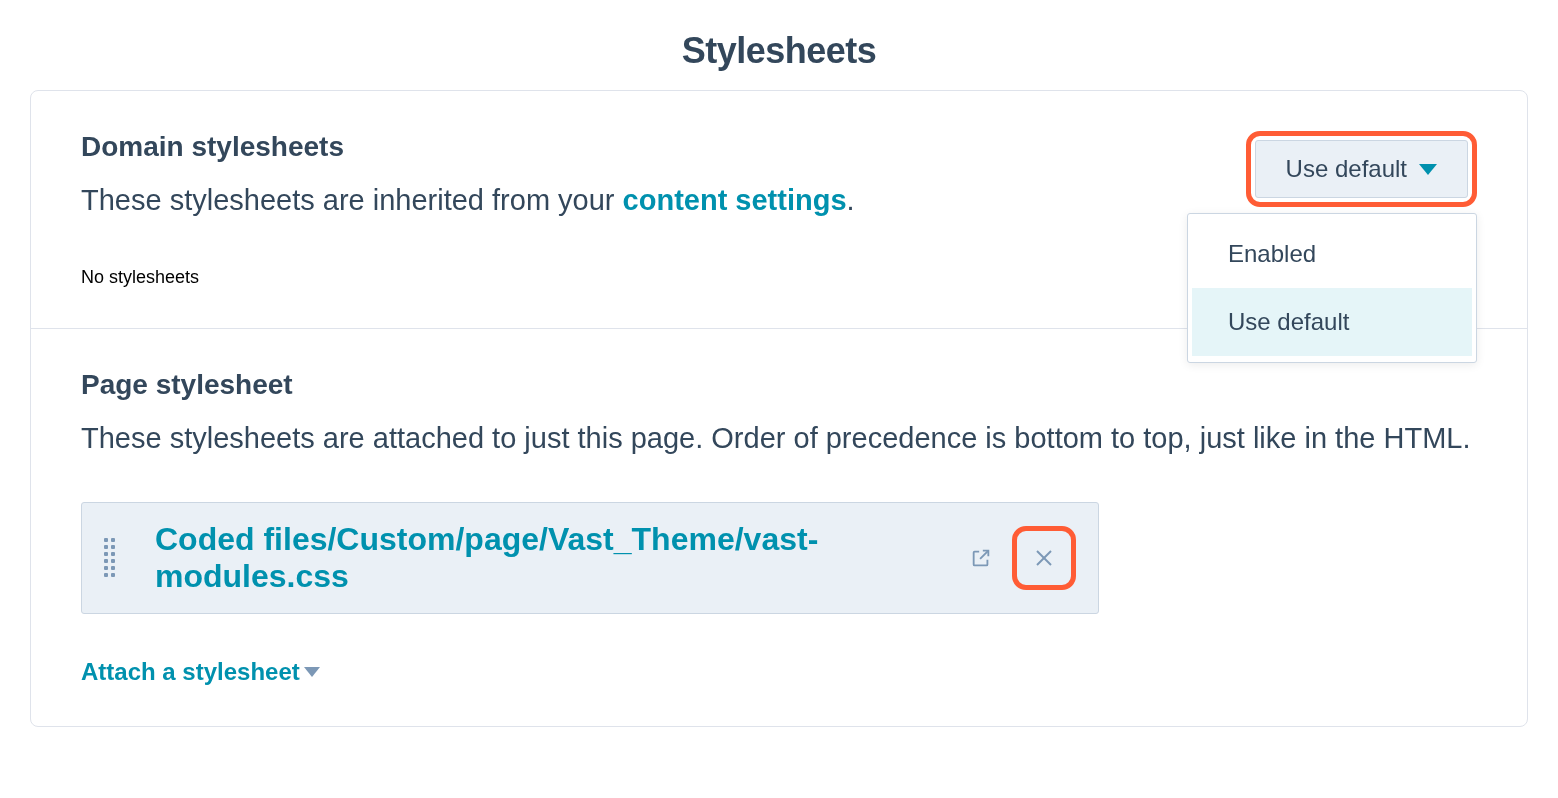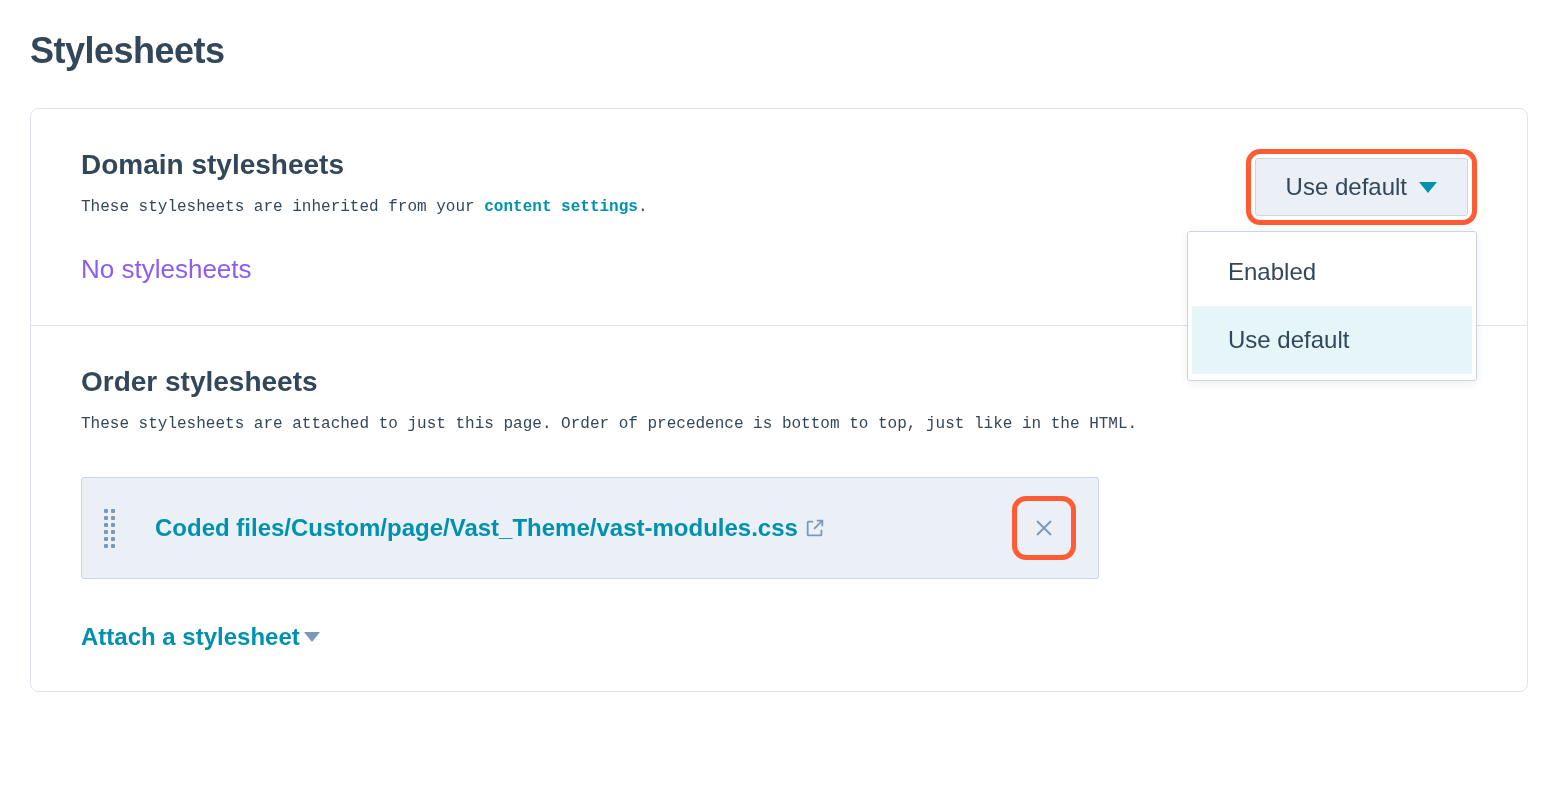--- a/index.html
+++ b/index.html
@@ -7,22 +7,23 @@
     font-family: -apple-system, BlinkMacSystemFont, "Segoe UI", Helvetica, Arial, sans-serif;
     background: #fff;
     padding: 30px;
     width: 1558px;
     color: #33475b;
   }
   .page-title {
     font-size: 36px;
     font-weight: 700;
     color: #33475b;
-    margin-bottom: 36px;
+    margin-bottom: 18px;
     letter-spacing: -0.5px;
+    text-align: center;
   }
   .panel {
     border: 1px solid #dfe3eb;
     border-radius: 8px;
     background: #fff;
   }
   .section {
     padding: 40px 50px;
     position: relative;
   }
@@ -37,34 +38,33 @@
   .section-left {
     max-width: 1000px;
   }
   .section-title {
     font-size: 28px;
     font-weight: 700;
     color: #33475b;
     margin-bottom: 14px;
   }
   .section-desc {
-    font-size: 16px;
+    font-size: 29px;
     line-height: 1.6;
     color: #33475b;
     font-weight: 400;
-    font-family: Liberation Mono, monospace;
   }
   .link {
     color: #0091ae;
     font-weight: 600;
   }
   .empty-text {
-    font-size: 26px;
-    color: #8b5cf6;
-    margin-top: 33px;
+    font-size: 18px;
+    color: #000000;
+    margin-top: 44px;
   }
   .dropdown-wrap {
     position: relative;
     flex-shrink: 0;
   }
   .dropdown-btn {
     display: inline-flex;
     align-items: center;
     gap: 8px;
     padding: 14px 30px;
@@ -132,21 +132,21 @@
     cursor: grab;
     flex-shrink: 0;
   }
   .drag-handle span {
     width: 4px; height: 4px;
     background: #7c98b6;
     border-radius: 1px;
   }
   .file-link {
     color: #0091ae;
-    font-size: 24px;
+    font-size: 32px;
     font-weight: 600;
     display: inline-flex;
     align-items: center;
     gap: 6px;
     cursor: pointer;
     flex: 1;
   }
   .ext-icon {
     width: 22px; height: 22px;
     stroke: #7c98b6;
@@ -216,21 +216,21 @@
         </span>
         <div class="dropdown-menu">
           <div class="dropdown-item">Enabled</div>
           <div class="dropdown-item selected">Use default</div>
         </div>
       </div>
     </div>
   </div>
 
   <div class="section">
-    <h2 class="section-title">Order stylesheets</h2>
+    <h2 class="section-title">Page stylesheet</h2>
     <p class="section-desc">These stylesheets are attached to just this page. Order of precedence is bottom to top, just like in the HTML.</p>
 
     <div class="stylesheet-row">
       <div class="drag-handle">
         <span></span>
           <span></span>
           <span></span>
           <span></span>
           <span></span>
           <span></span>

